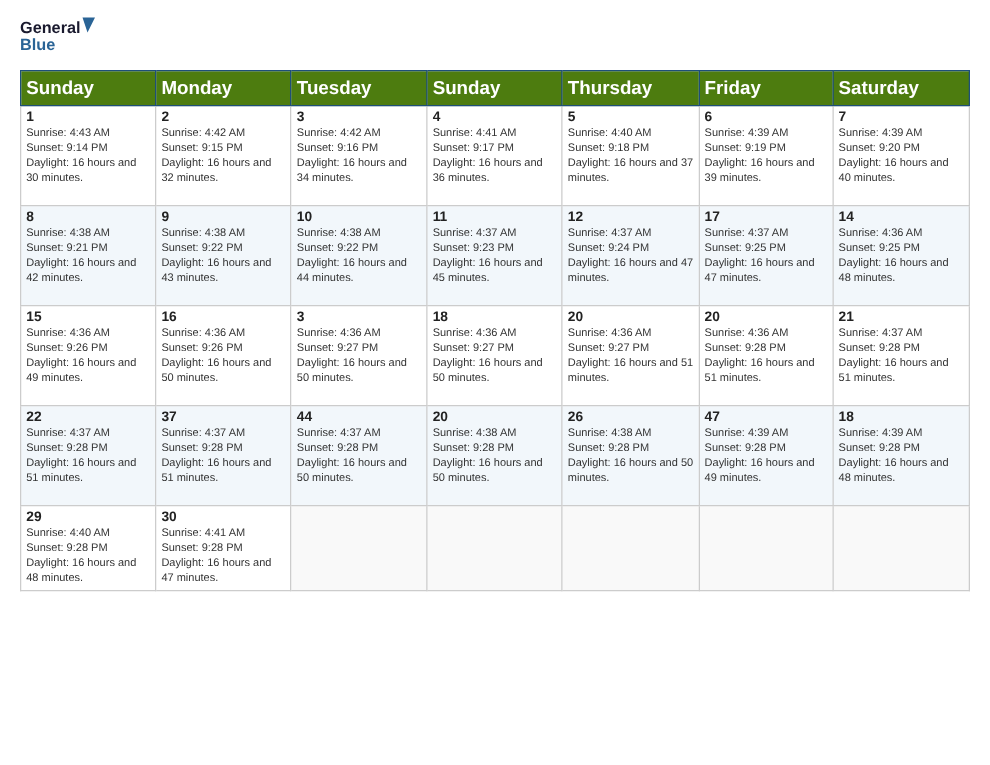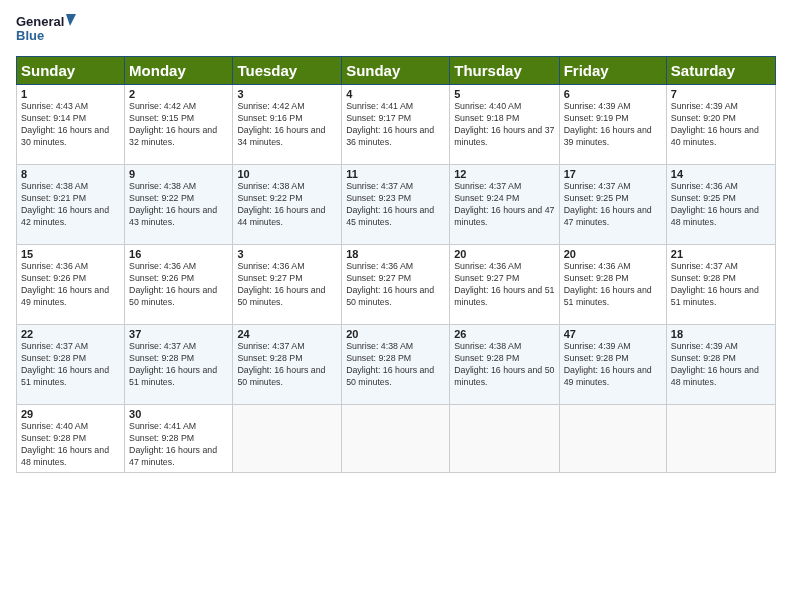--- a/index.html
+++ b/index.html
@@ -206,21 +206,21 @@
         <tr>
           <td>
           <span class="day-num">22</span>
           <div class="day-info">Sunrise: 4:37 AM<br>Sunset: 9:28 PM<br>Daylight: 16 hours and 51 minutes.</div>
           </td>
           <td>
           <span class="day-num">37</span>
           <div class="day-info">Sunrise: 4:37 AM<br>Sunset: 9:28 PM<br>Daylight: 16 hours and 51 minutes.</div>
           </td>
           <td>
-          <span class="day-num">24</span>
+          <span class="day-num">44</span>
           <div class="day-info">Sunrise: 4:37 AM<br>Sunset: 9:28 PM<br>Daylight: 16 hours and 50 minutes.</div>
           </td>
           <td>
           <span class="day-num">20</span>
           <div class="day-info">Sunrise: 4:38 AM<br>Sunset: 9:28 PM<br>Daylight: 16 hours and 50 minutes.</div>
           </td>
           <td>
           <span class="day-num">26</span>
           <div class="day-info">Sunrise: 4:38 AM<br>Sunset: 9:28 PM<br>Daylight: 16 hours and 50 minutes.</div>
           </td>

